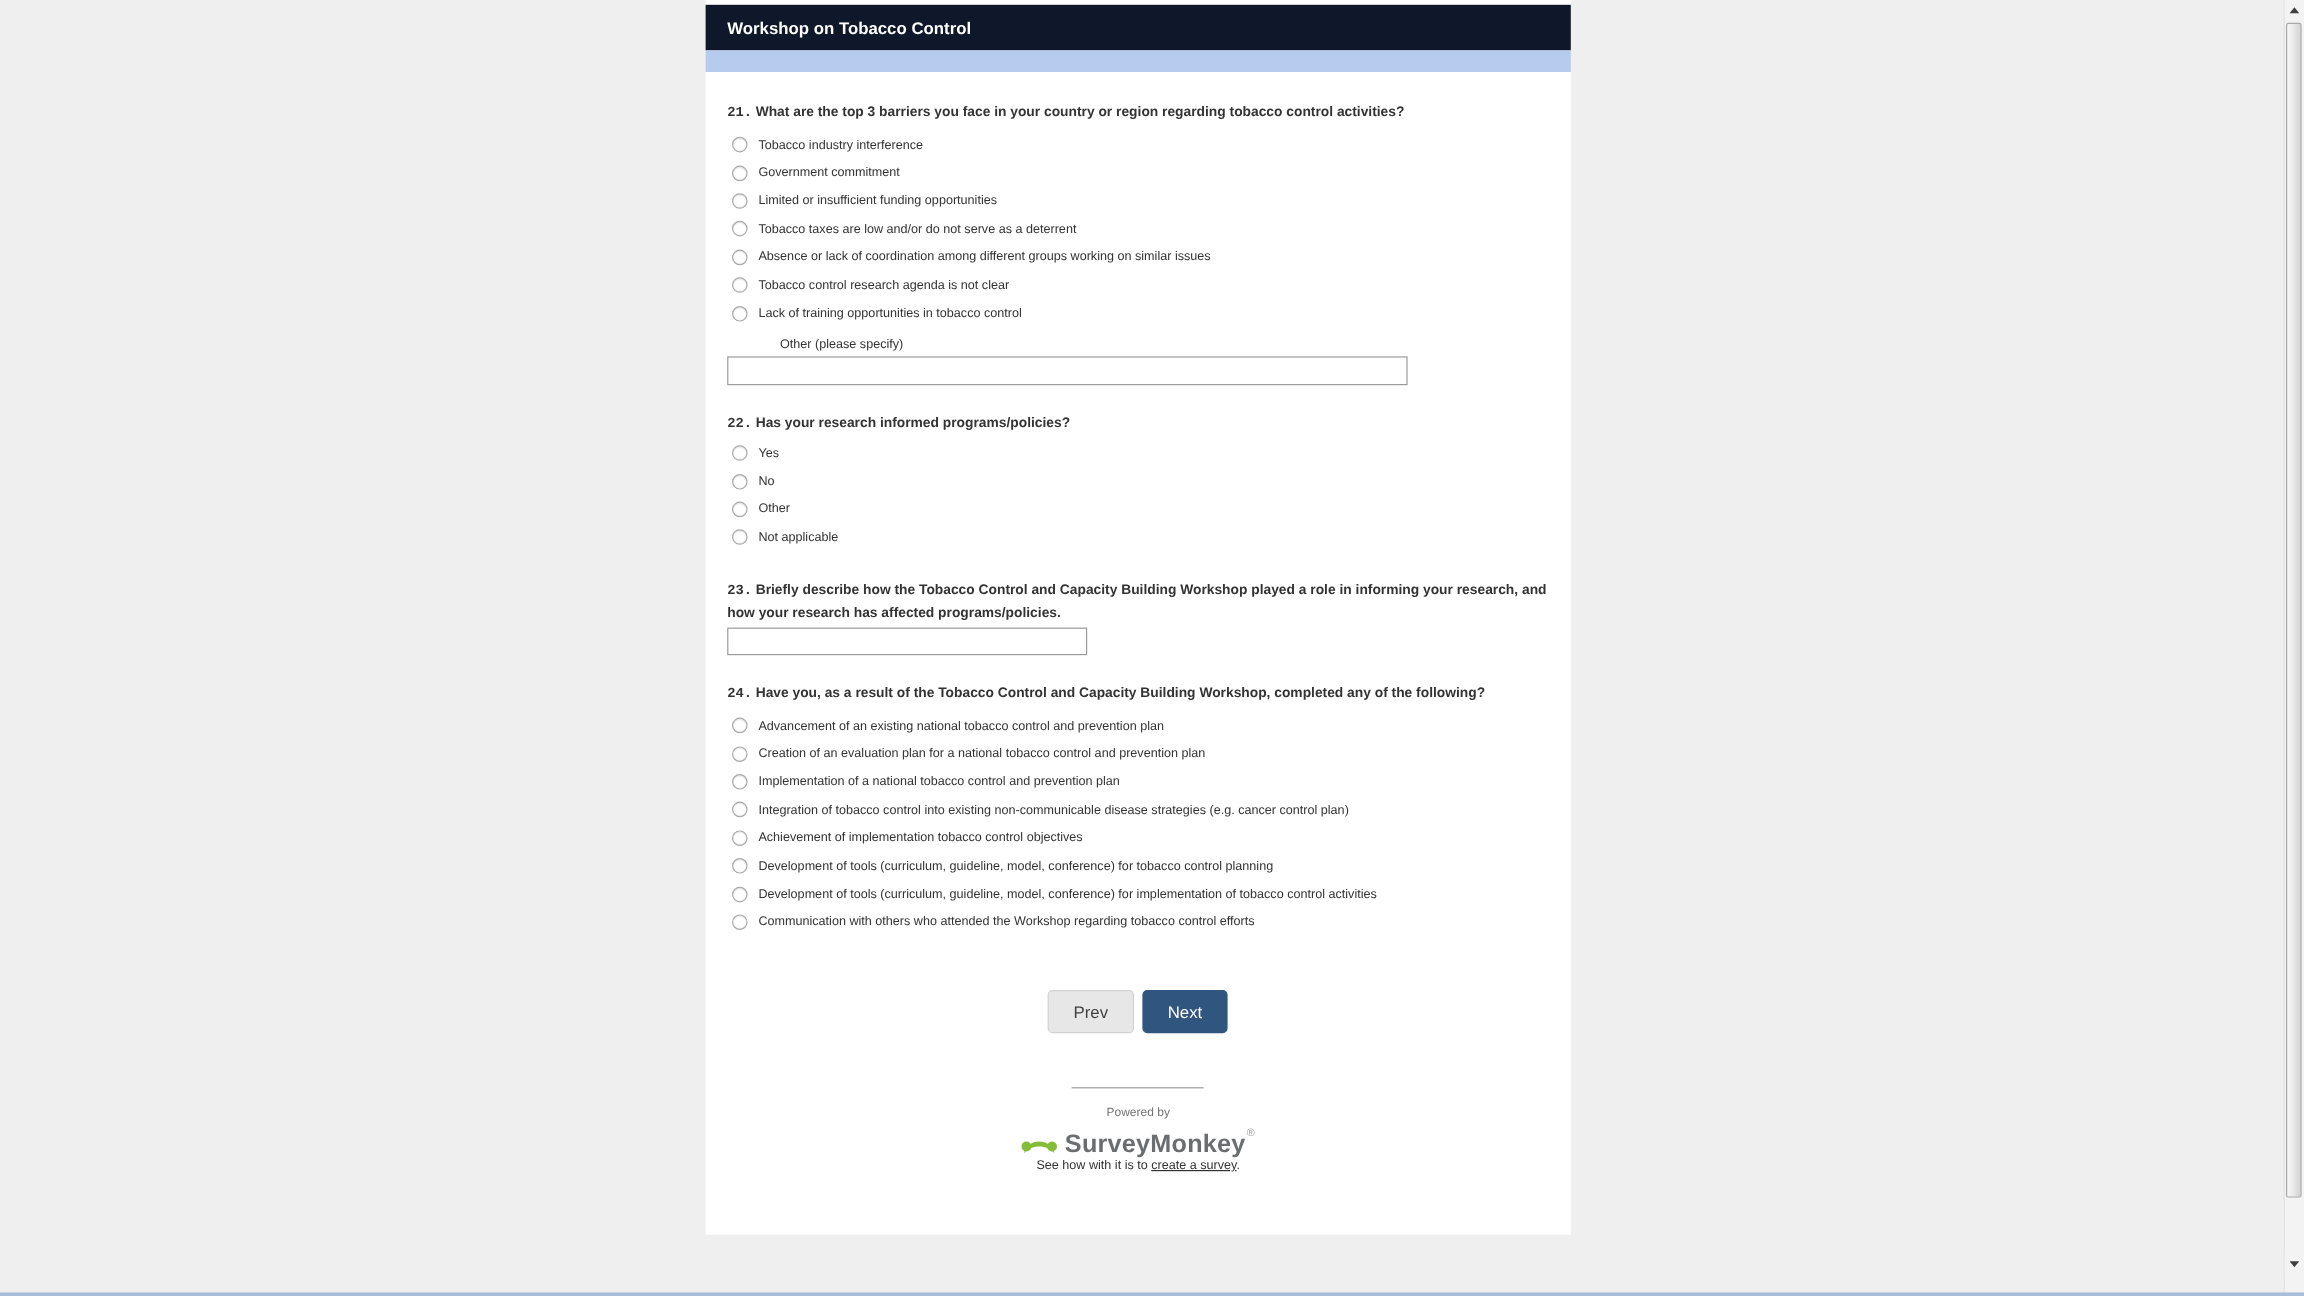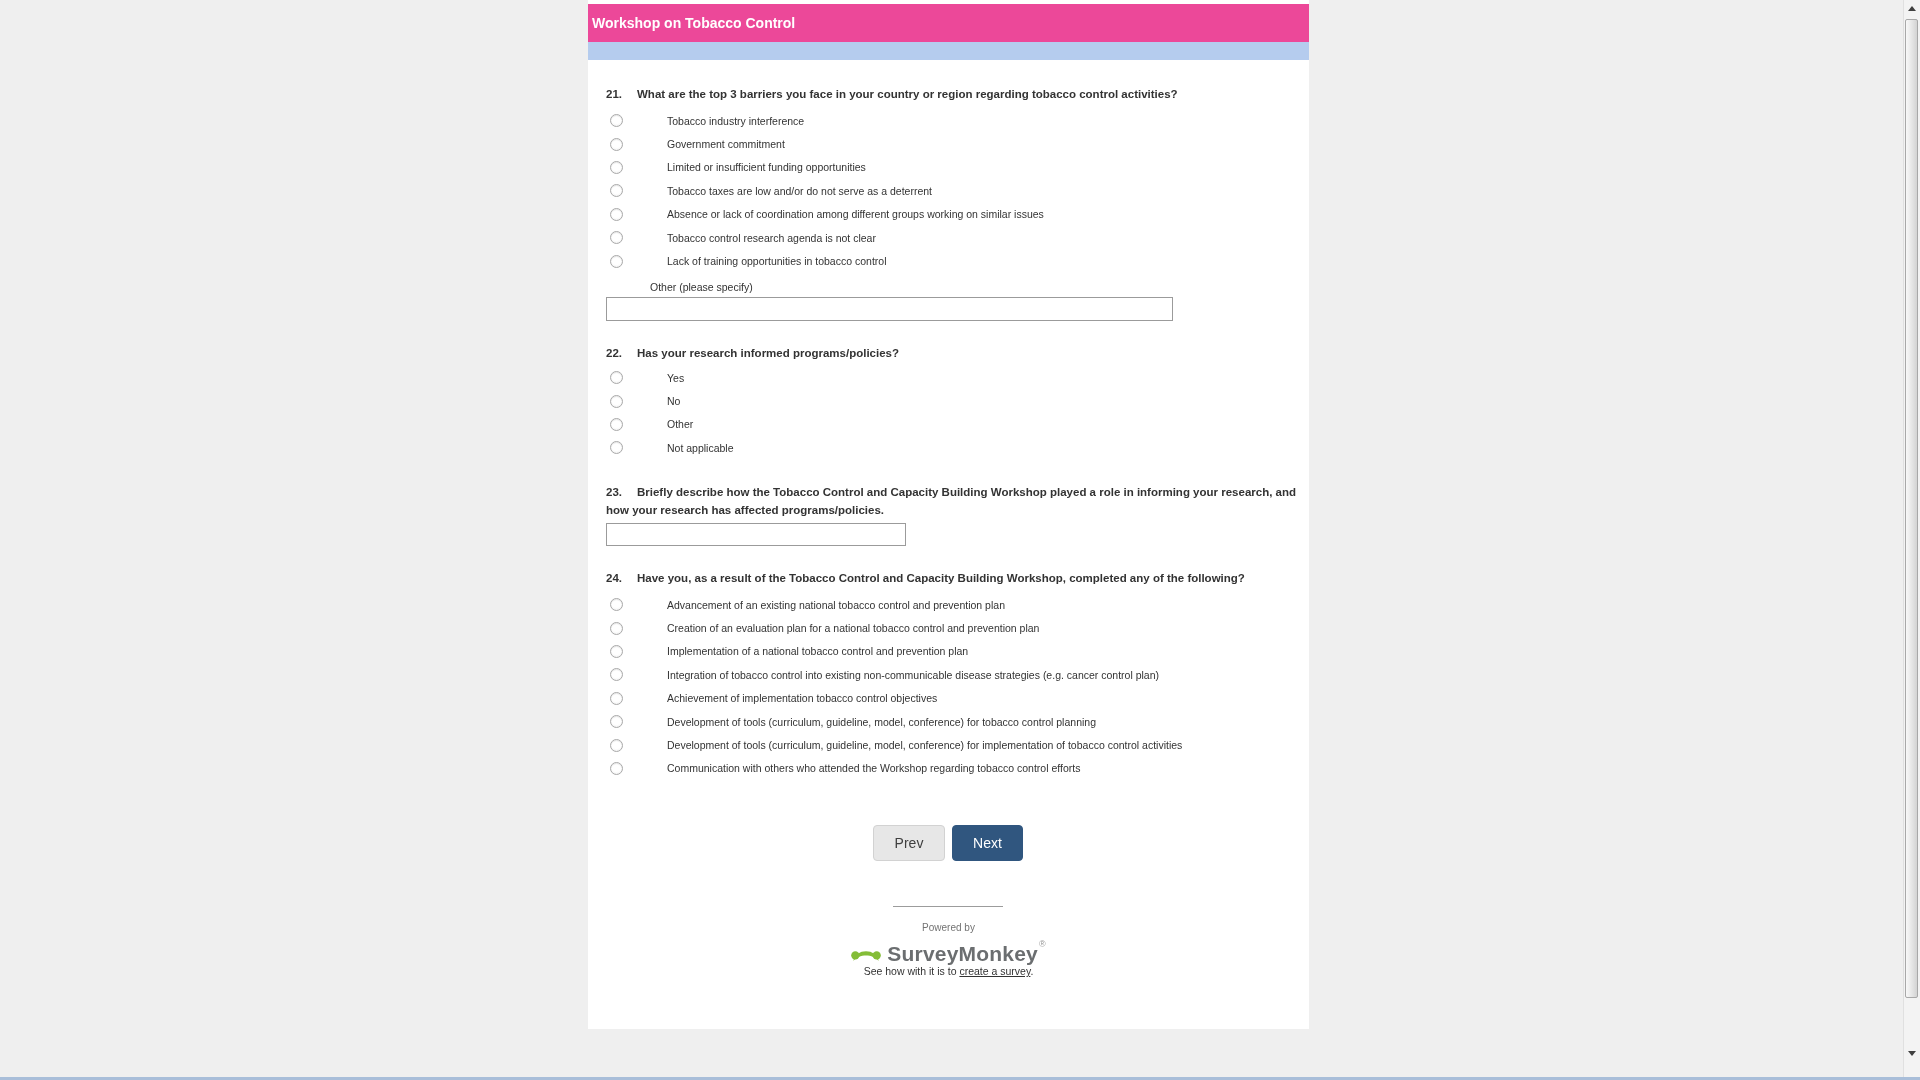--- a/index.html
+++ b/index.html
@@ -8,36 +8,36 @@
     background:#EFEFEF;
     font-family:"Liberation Sans", sans-serif;
   }
   
   .content {
     position:absolute; left:588px; top:0; width:721px; height:1029px;
     background:#FFFFFF;
   }
   .titlebar {
     position:absolute; top:4px; left:0; right:0; height:38px;
-    background:#ec4899; color:#FFFFFF;
+    background:#0f172a; color:#FFFFFF;
     font-size:14px; font-weight:bold; line-height:38px;
-    padding-left:4px; box-sizing:border-box;
+    padding-left:18px; box-sizing:border-box;
   }
   .progressbar {
     position:absolute; top:42px; left:0; right:0; height:18px;
     background:#B5CCEE;
   }
   .q-title {
     position:absolute; left:18px; font-size:11.5px; font-weight:bold;
     color:#333333; line-height:14px; white-space:nowrap;
   }
   .q-title.wrap { white-space:normal; width:696px; line-height:18px; }
-  .q-num { margin-right:15px; }
+  .q-num { margin-right:3px;font-family:Liberation Mono, monospace; }
   .opt-list { position:absolute; left:22px; }
-  .opt { display:flex; align-items:center; height:23.4px;gap:35px; }
+  .opt { display:flex; align-items:center; height:23.4px; }
   .radio {
     width:11px; height:11px; border:1px solid #A9A9A9; border-radius:50%;
     background:radial-gradient(circle at 50% 30%, #FFFFFF 55%, #ECECEC);
     box-shadow: inset 0 1px 1px rgba(0,0,0,0.10);
     flex:0 0 auto;
   }
   .opt-label { margin-left:9px; font-size:10.5px; color:#333333; white-space:nowrap; }
   .sub-label { position:absolute; left:18px; font-size:10.5px; color:#333333;margin-left:44px; }
   .text-input {
     position:absolute; left:18px; box-sizing:border-box;

